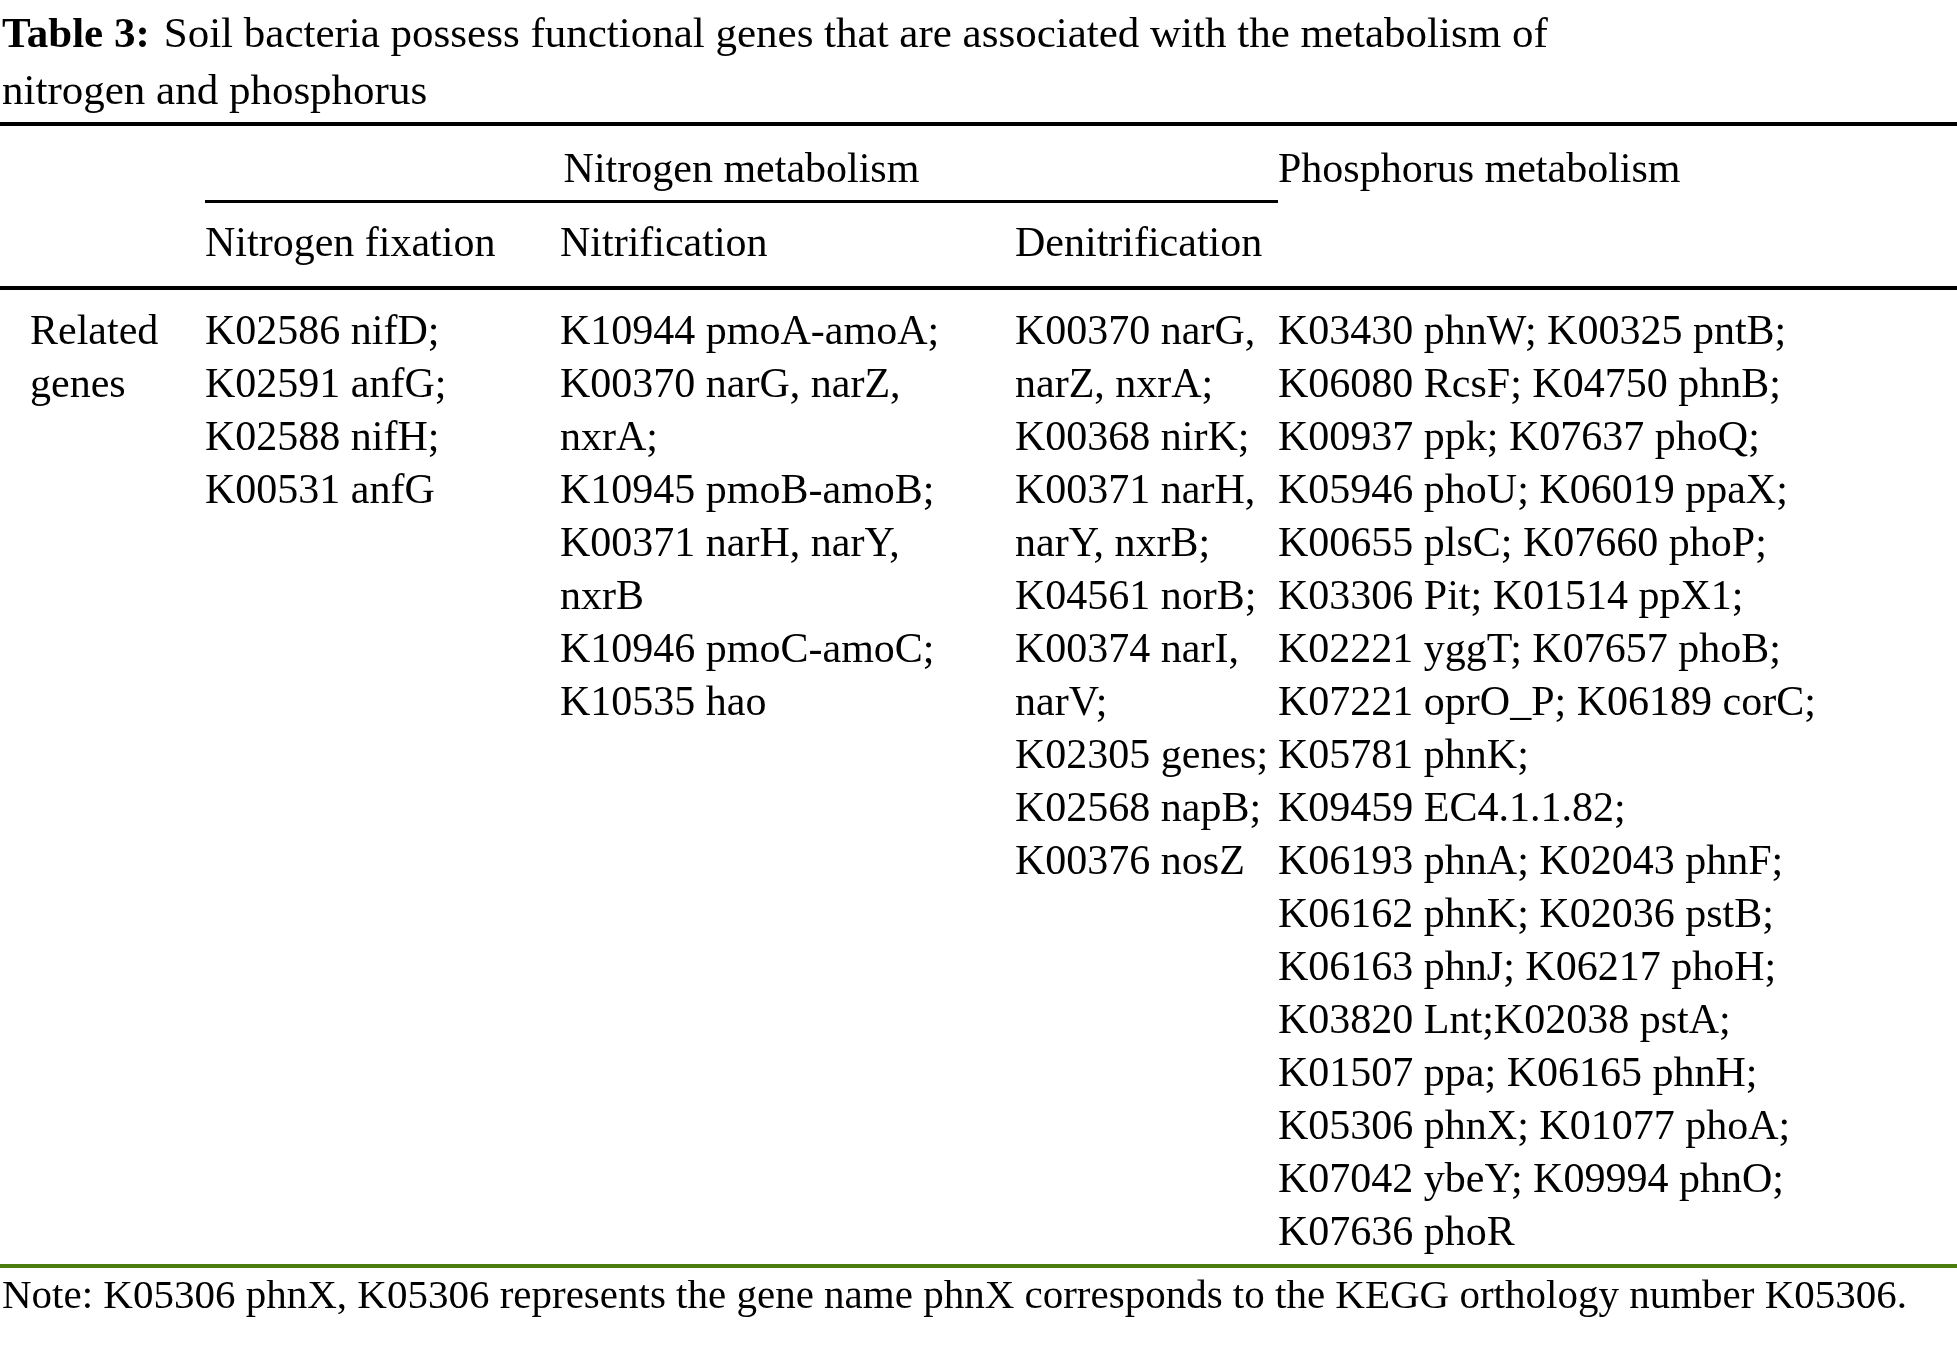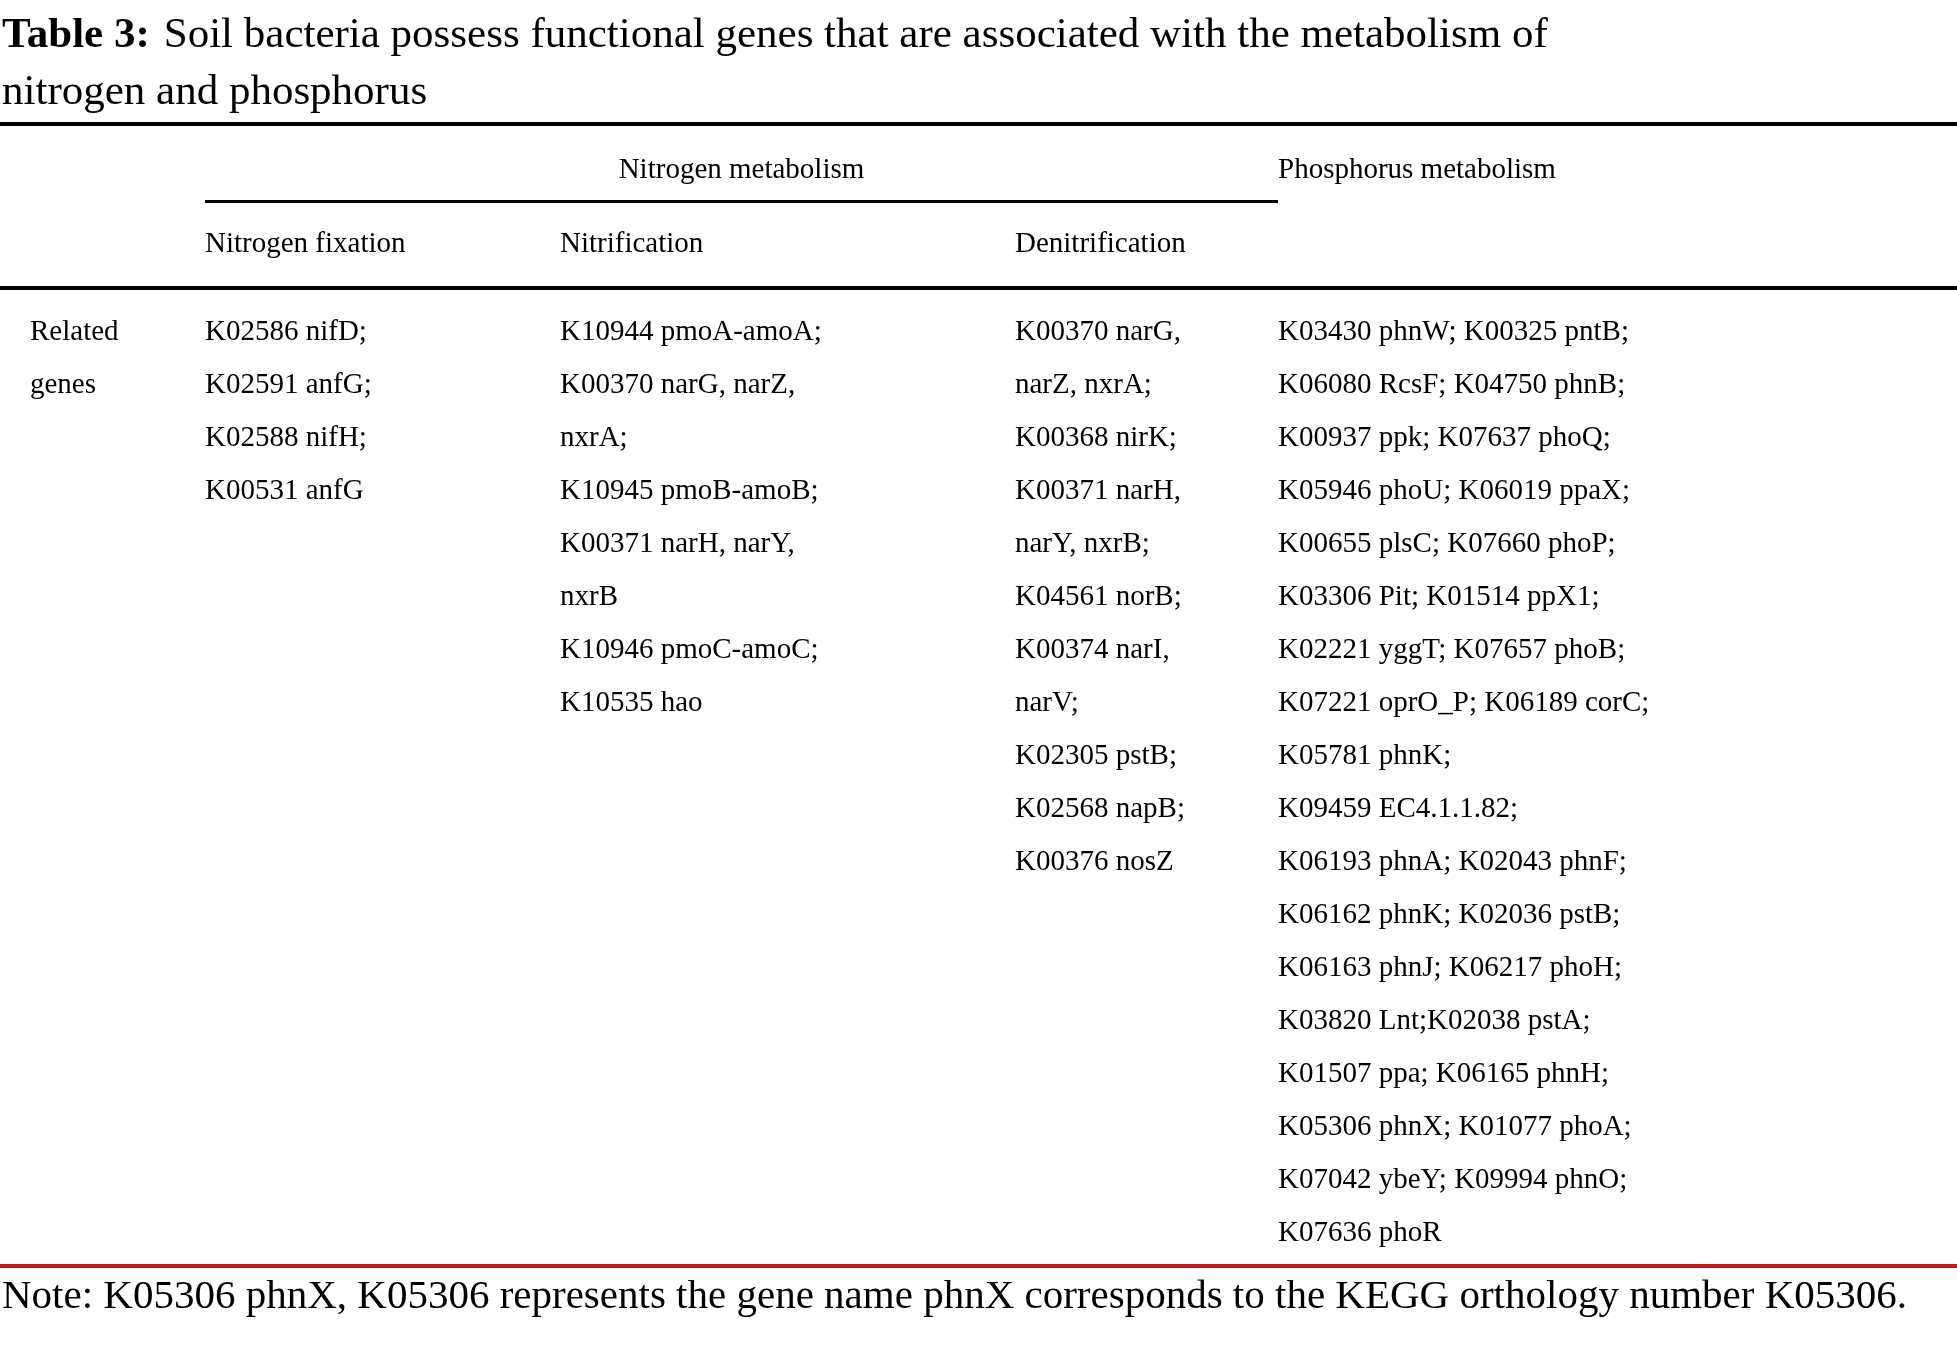--- a/index.html
+++ b/index.html
@@ -21,21 +21,21 @@
   }
   .caption .cap-label { font-weight: bold; margin-right: 14px; }
   .headers {
     margin-top: 4px;
     border-top: 4px solid #000000;
   }
   .grid {
     display: grid;
     grid-template-columns: 175px 355px 455px 263px 1fr;
     padding-left: 30px;
-    font-size: 29px;
+    font-size: 42px;
   }
   .grouprow .cell {
     padding-top: 20px;
     padding-bottom: 10px;
     line-height: 44px;
   }
   .span-nitrogen {
     grid-column: 2 / 5;
     text-align: center;
     border-bottom: 3px solid #000000;
@@ -44,21 +44,21 @@
   .subrow .cell {
     padding-top: 16px;
     padding-bottom: 21px;
     line-height: 46px;
     white-space: nowrap;
   }
   .headers { border-bottom: 4px solid #000000; }
   .body {
     padding-top: 14px;
     padding-bottom: 6px;
-    border-bottom: 4px solid #b91c1c;
+    border-bottom: 4px solid #4d7c0f;
   }
   .body .cell { line-height: 53px; }
   .body .line { white-space: nowrap; }
   .row-label { width: 160px; }
   .note {
     padding: 6px 0 0 2px;
     font-size: 41px;
     line-height: 40px;
   }
 </style>
@@ -108,21 +108,21 @@
       </div>
     <div class="cell">
         <div class="line">K00370 narG,</div>
         <div class="line">narZ, nxrA;</div>
         <div class="line">K00368 nirK;</div>
         <div class="line">K00371 narH,</div>
         <div class="line">narY, nxrB;</div>
         <div class="line">K04561 norB;</div>
         <div class="line">K00374 narI,</div>
         <div class="line">narV;</div>
-        <div class="line">K02305 pstB;</div>
+        <div class="line">K02305 genes;</div>
         <div class="line">K02568 napB;</div>
         <div class="line">K00376 nosZ</div>
       </div>
     <div class="cell col5">
         <div class="line">K03430 phnW; K00325 pntB;</div>
         <div class="line">K06080 RcsF; K04750 phnB;</div>
         <div class="line">K00937 ppk; K07637 phoQ;</div>
         <div class="line">K05946 phoU; K06019 ppaX;</div>
         <div class="line">K00655 plsC; K07660 phoP;</div>
         <div class="line">K03306 Pit; K01514 ppX1;</div>

